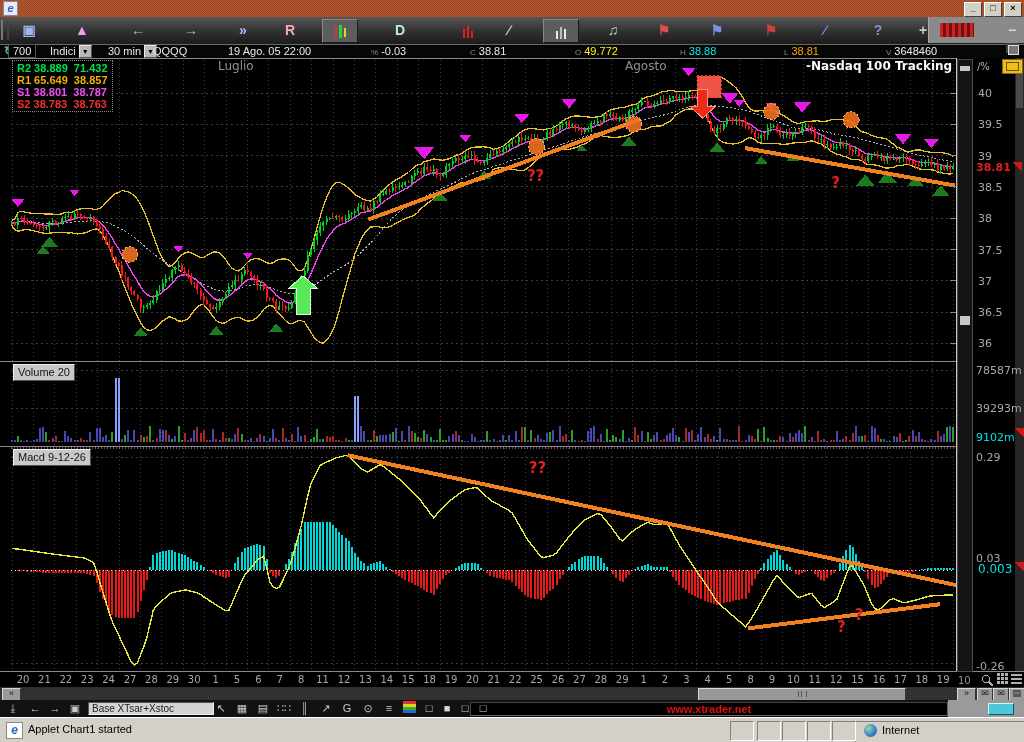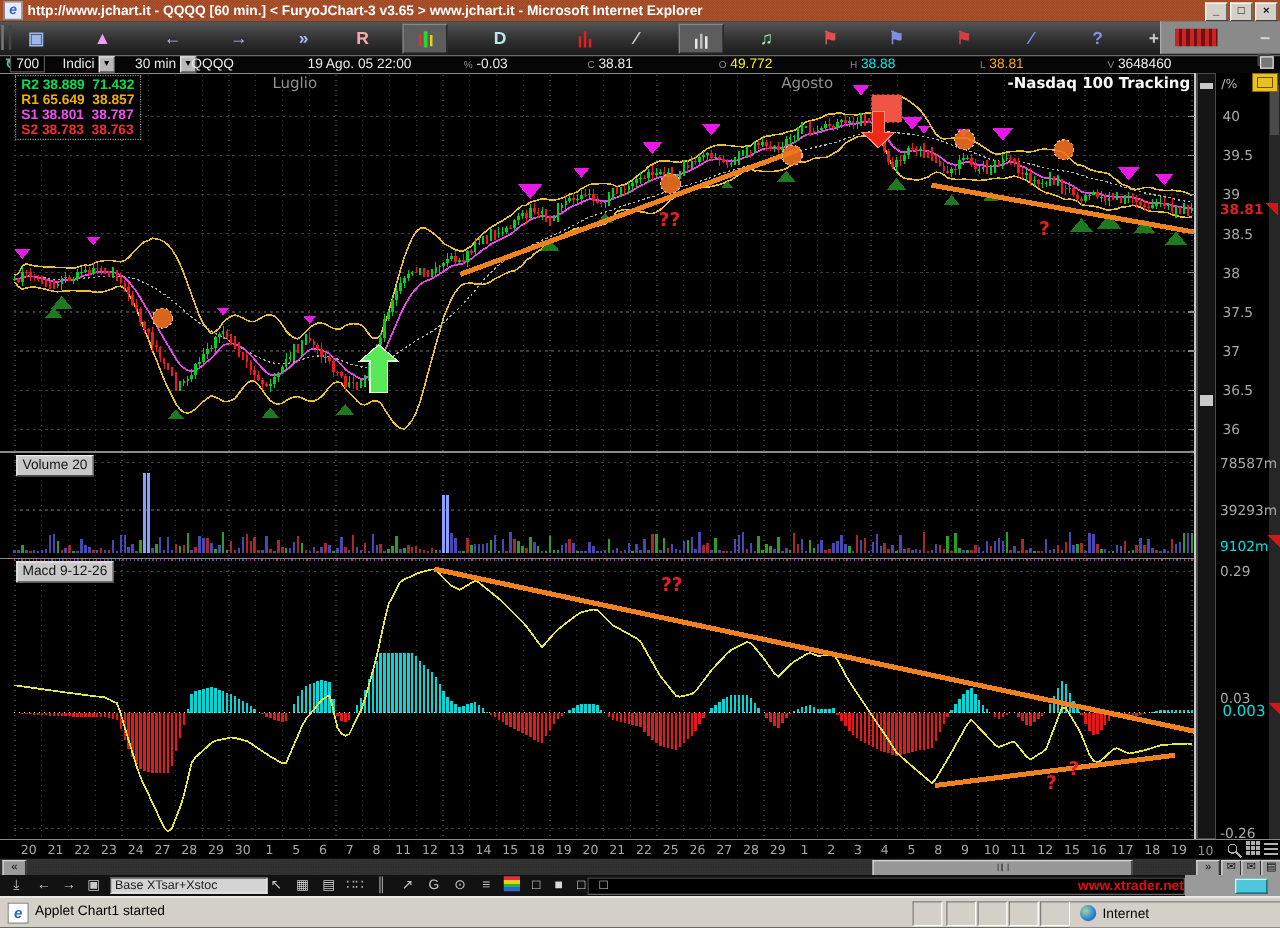--- a/index.html
+++ b/index.html
@@ -60,40 +60,39 @@
     color:#111;font-size:9px;line-height:9px;text-align:center;}
   .sthumb{position:absolute;left:698px;top:1px;width:206px;height:11px;background:#989898;
     border:1px solid;border-color:#d8d8d8 #333 #333 #d8d8d8;}
   .sthumb i{display:block;margin:2px auto;width:7px;height:6px;
     border-left:1px solid #555;border-right:1px solid #555;background:linear-gradient(90deg,transparent 2px,#555 2px,#555 3px,transparent 3px);}
   .botbar{left:0;top:700px;width:1024px;height:17px;background:#121212;color:#c8c8c8;}
   .bicon{position:absolute;top:1px;width:18px;height:14px;font-size:11px;text-align:center;line-height:14px;}
   .bfield{position:absolute;left:88px;top:2px;width:118px;height:11px;background:#d4d4d4;color:#222;
     font-size:10px;line-height:11px;padding:0 3px;border:1px solid;border-color:#555 #eee #eee #555;}
   .urlpanel{position:absolute;left:470px;top:2px;width:476px;height:12px;background:#000;
-    border:1px solid;border-color:#444 #666 #666 #444;text-align:right;font-size:11px;font-weight:bold;line-height:12px;}
+    border:1px solid;border-color:#444 #666 #666 #444;text-align:center;font-size:11px;font-weight:bold;line-height:12px;}
   .botright{position:absolute;left:948px;top:0;width:76px;height:17px;background:#9a9a9a;}
   .cyanbtn{position:absolute;left:40px;top:3px;width:24px;height:10px;background:#4ec8d8;
     border:1px solid;border-color:#bff #157 #157 #bff;}
   .k-stripes{width:13px;height:12px;background:linear-gradient(#e03030 0 3px,#e8d020 3px 6px,#28b828 6px 9px,#3060e0 9px 12px);}
   .statusbar{left:0;top:717px;width:1024px;height:25px;background:#d4d0c8;border-top:1px solid #fff;
     color:#000;font-size:11px;}
   .status-ie{position:absolute;left:6px;top:4px;width:15px;height:15px;background:#fff;border:1px solid #888;
     color:#2a62c8;font-size:12px;font-weight:bold;font-style:italic;text-align:center;line-height:14px;}
   .pane{position:absolute;top:3px;height:18px;border:1px solid;border-color:#808080 #fff #fff #808080;}
   .globe{display:inline-block;width:13px;height:13px;border-radius:50%;vertical-align:-3px;margin-right:5px;
     background:radial-gradient(circle at 35% 35%,#9fd89f,#2e7fd0 60%,#1a4e8a);}
   svg text{font-family:"DejaVu Sans",sans-serif;}
 </style>
 </head>
 <body>
 
 <div class="abs titlebar">
   <span class="ie-e">e</span>
-  <span>http://www.jchart.it - QQQQ [60 min.] &lt; FuryoJChart-3 v3.65 &gt; www.jchart.it - Microsoft Internet Explorer</span>
   <span class="winbtns">
       <span class="winbtn">_</span>
       <span class="winbtn">□</span>
       <span class="winbtn">×</span>
     </span>
 </div>
 
 <div class="abs toolbar">
   <span class="grip"></span>
   <span class="tb-right"></span>
@@ -126,21 +125,21 @@
     </span>
     <span class="tbtn" style="left: 1004px; width: 16px; color: rgb(216, 216, 216);">−</span>
   </div>
 
 <div class="abs databar">
   <span class="ditem refresh" style="left:4px">↻</span>
 <span class="ditem" style="left: 8px;"><span class="dbox" style="color:#e8e8e8">700</span></span>
     <span class="ditem" style="left: 50px;"><span class="" style="color:#e8e8e8">Indici</span><span class="ddbtn">▼</span></span>
     <span class="ditem" style="left: 108px;"><span class="" style="color:#e8e8e8">30 min</span><span class="ddbtn">▼</span></span>
     <span class="ditem" style="left: 153px;"><span class="" style="color:#e8e8e8">QQQQ</span></span>
-    <span class="ditem" style="left: 228px; margin-left: 18px;"><span class="" style="color:#e8e8e8">19 Ago. 05  22:00</span></span>
+    <span class="ditem" style="left: 228px;"><span class="" style="color:#e8e8e8">19 Ago. 05  22:00</span></span>
     <span class="ditem" style="left: 371px;"><span class="dlabel">%</span><span class="" style="color:#e8e8e8">-0.03</span></span>
     <span class="ditem" style="left: 470px;"><span class="dlabel">C</span><span class="" style="color:#e8e8e8">38.81</span></span>
     <span class="ditem" style="left: 575px;"><span class="dlabel">O</span><span class="" style="color:#f8f800">49.772</span></span>
     <span class="ditem" style="left: 680px;"><span class="dlabel">H</span><span class="" style="color:#00e8e8">38.88</span></span>
     <span class="ditem" style="left: 784px;"><span class="dlabel">L</span><span class="" style="color:#f8a800">38.81</span></span>
     <span class="ditem" style="left: 886px;"><span class="dlabel">V</span><span class="" style="color:#f0f0f0">3648460</span></span>
     <span class="ditem" style="left: 1008px;"><span class="mini-window"></span></span>
   </div>
 
 <svg id="chart-svg" class="abs" style="left:0;top:58px" width="1024" height="629" xmlns="http://www.w3.org/2000/svg">

